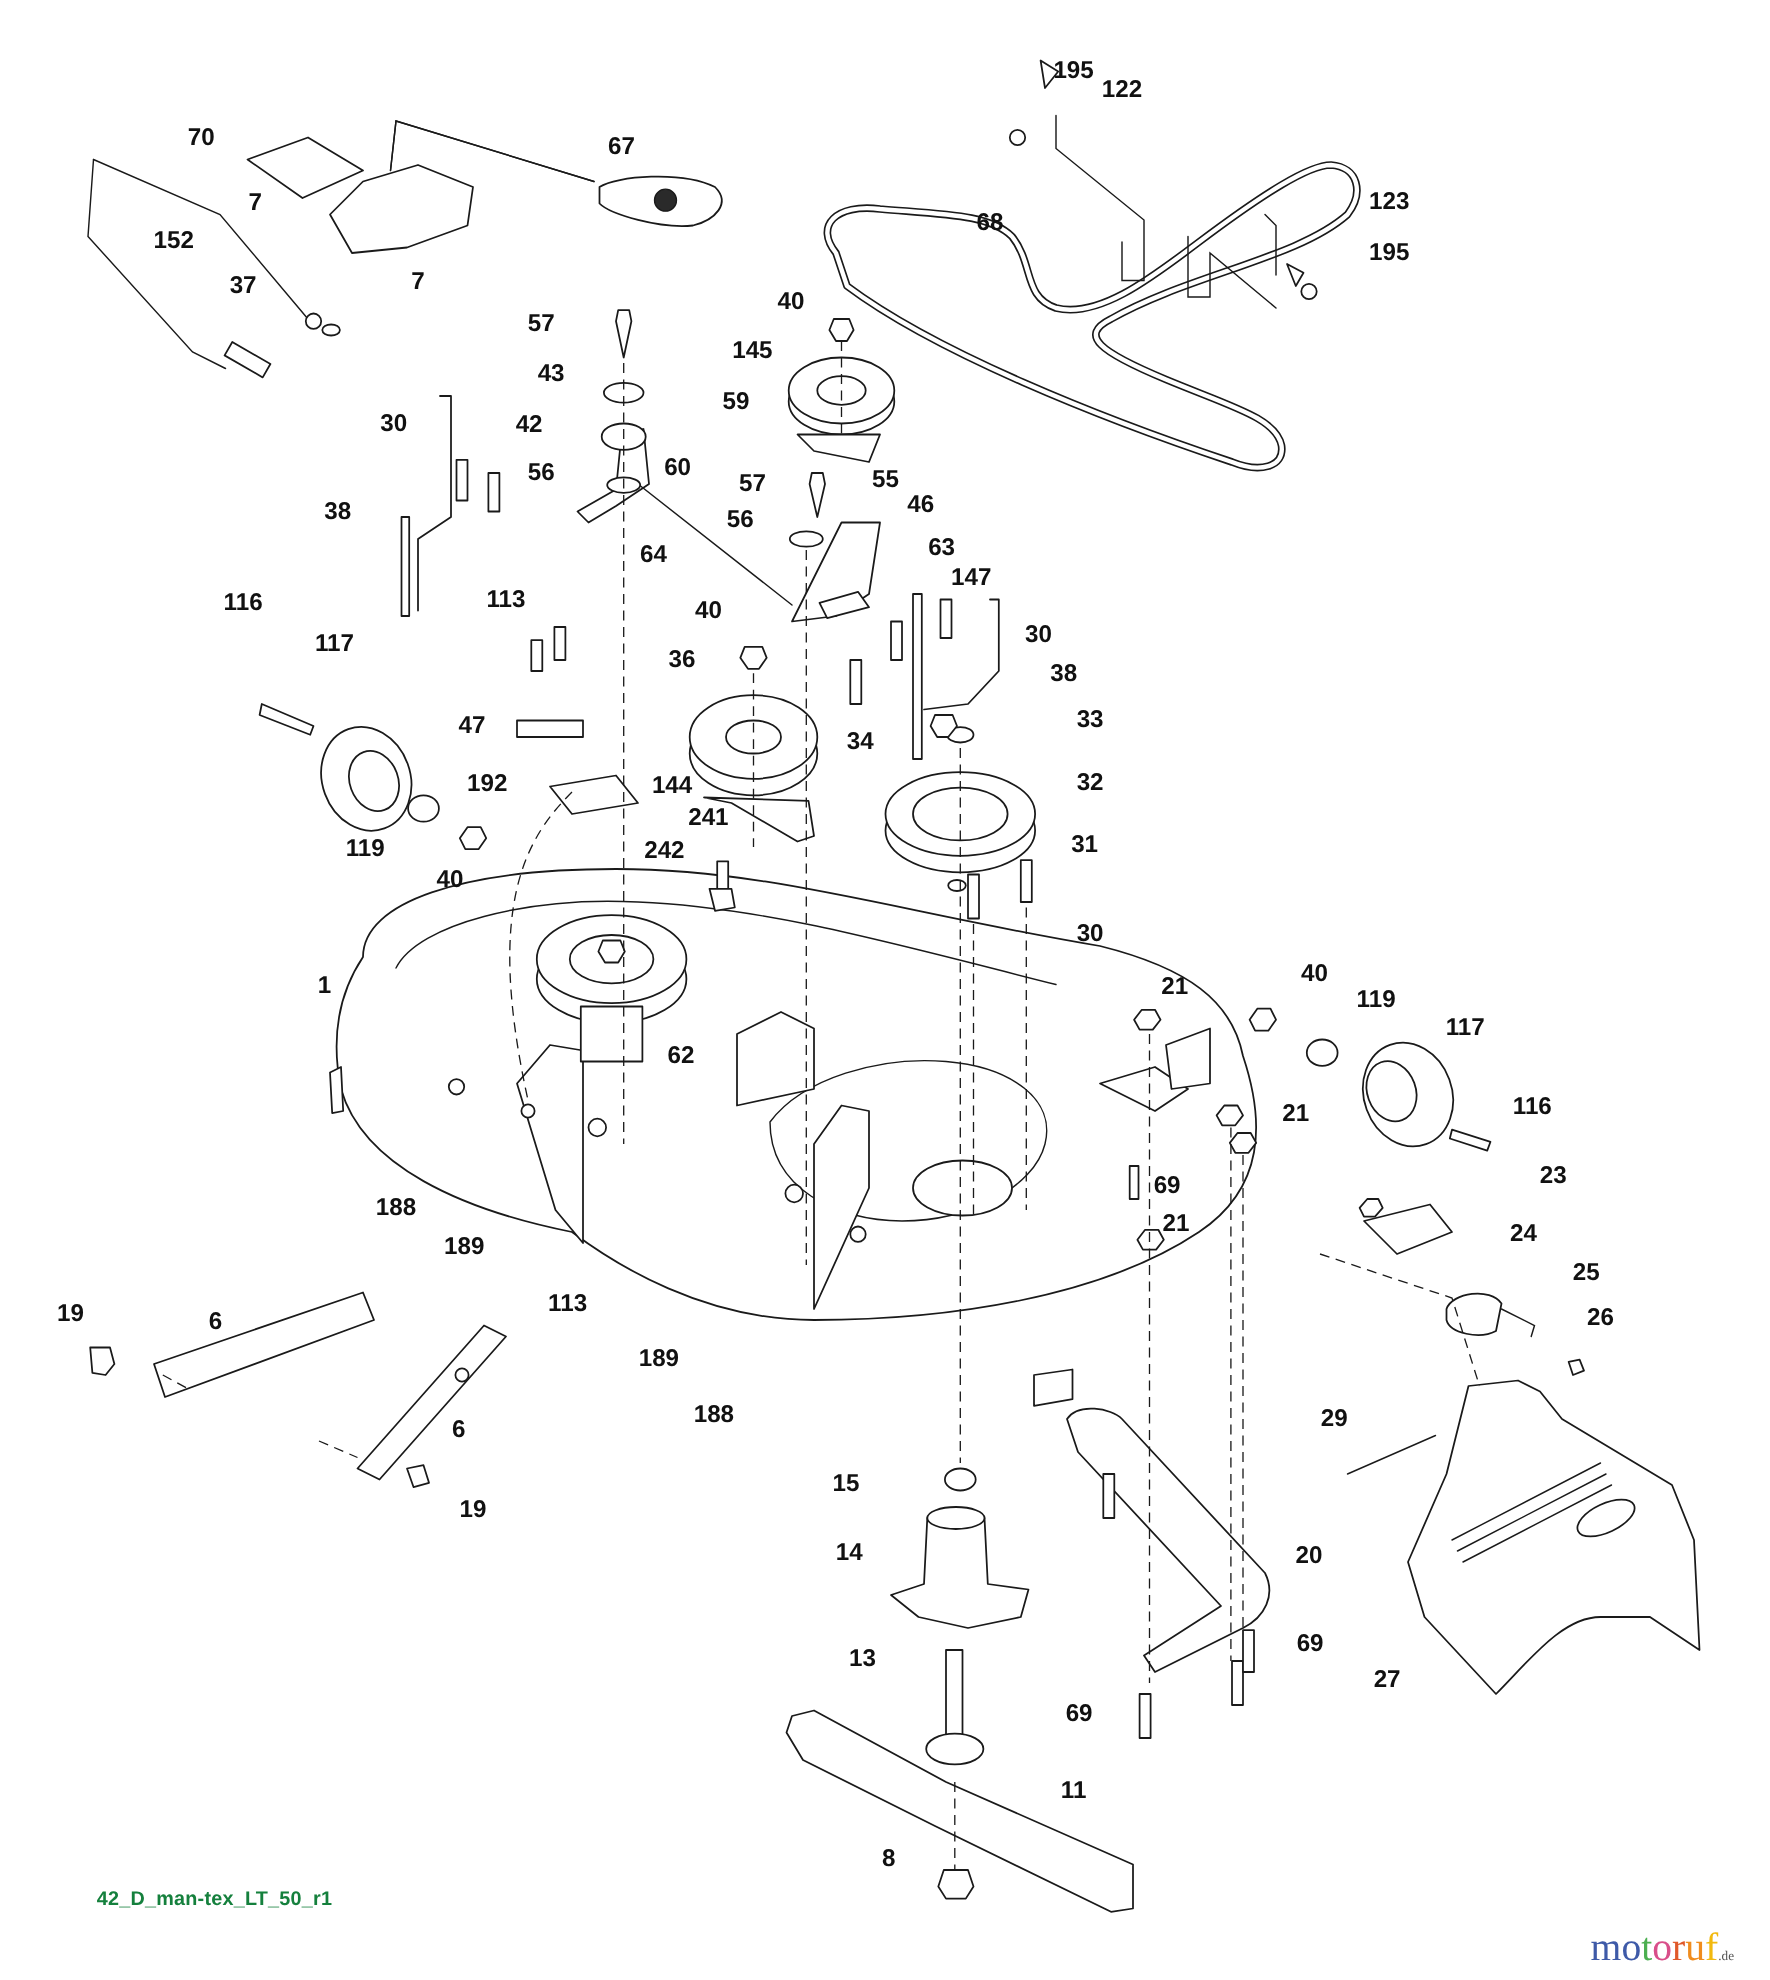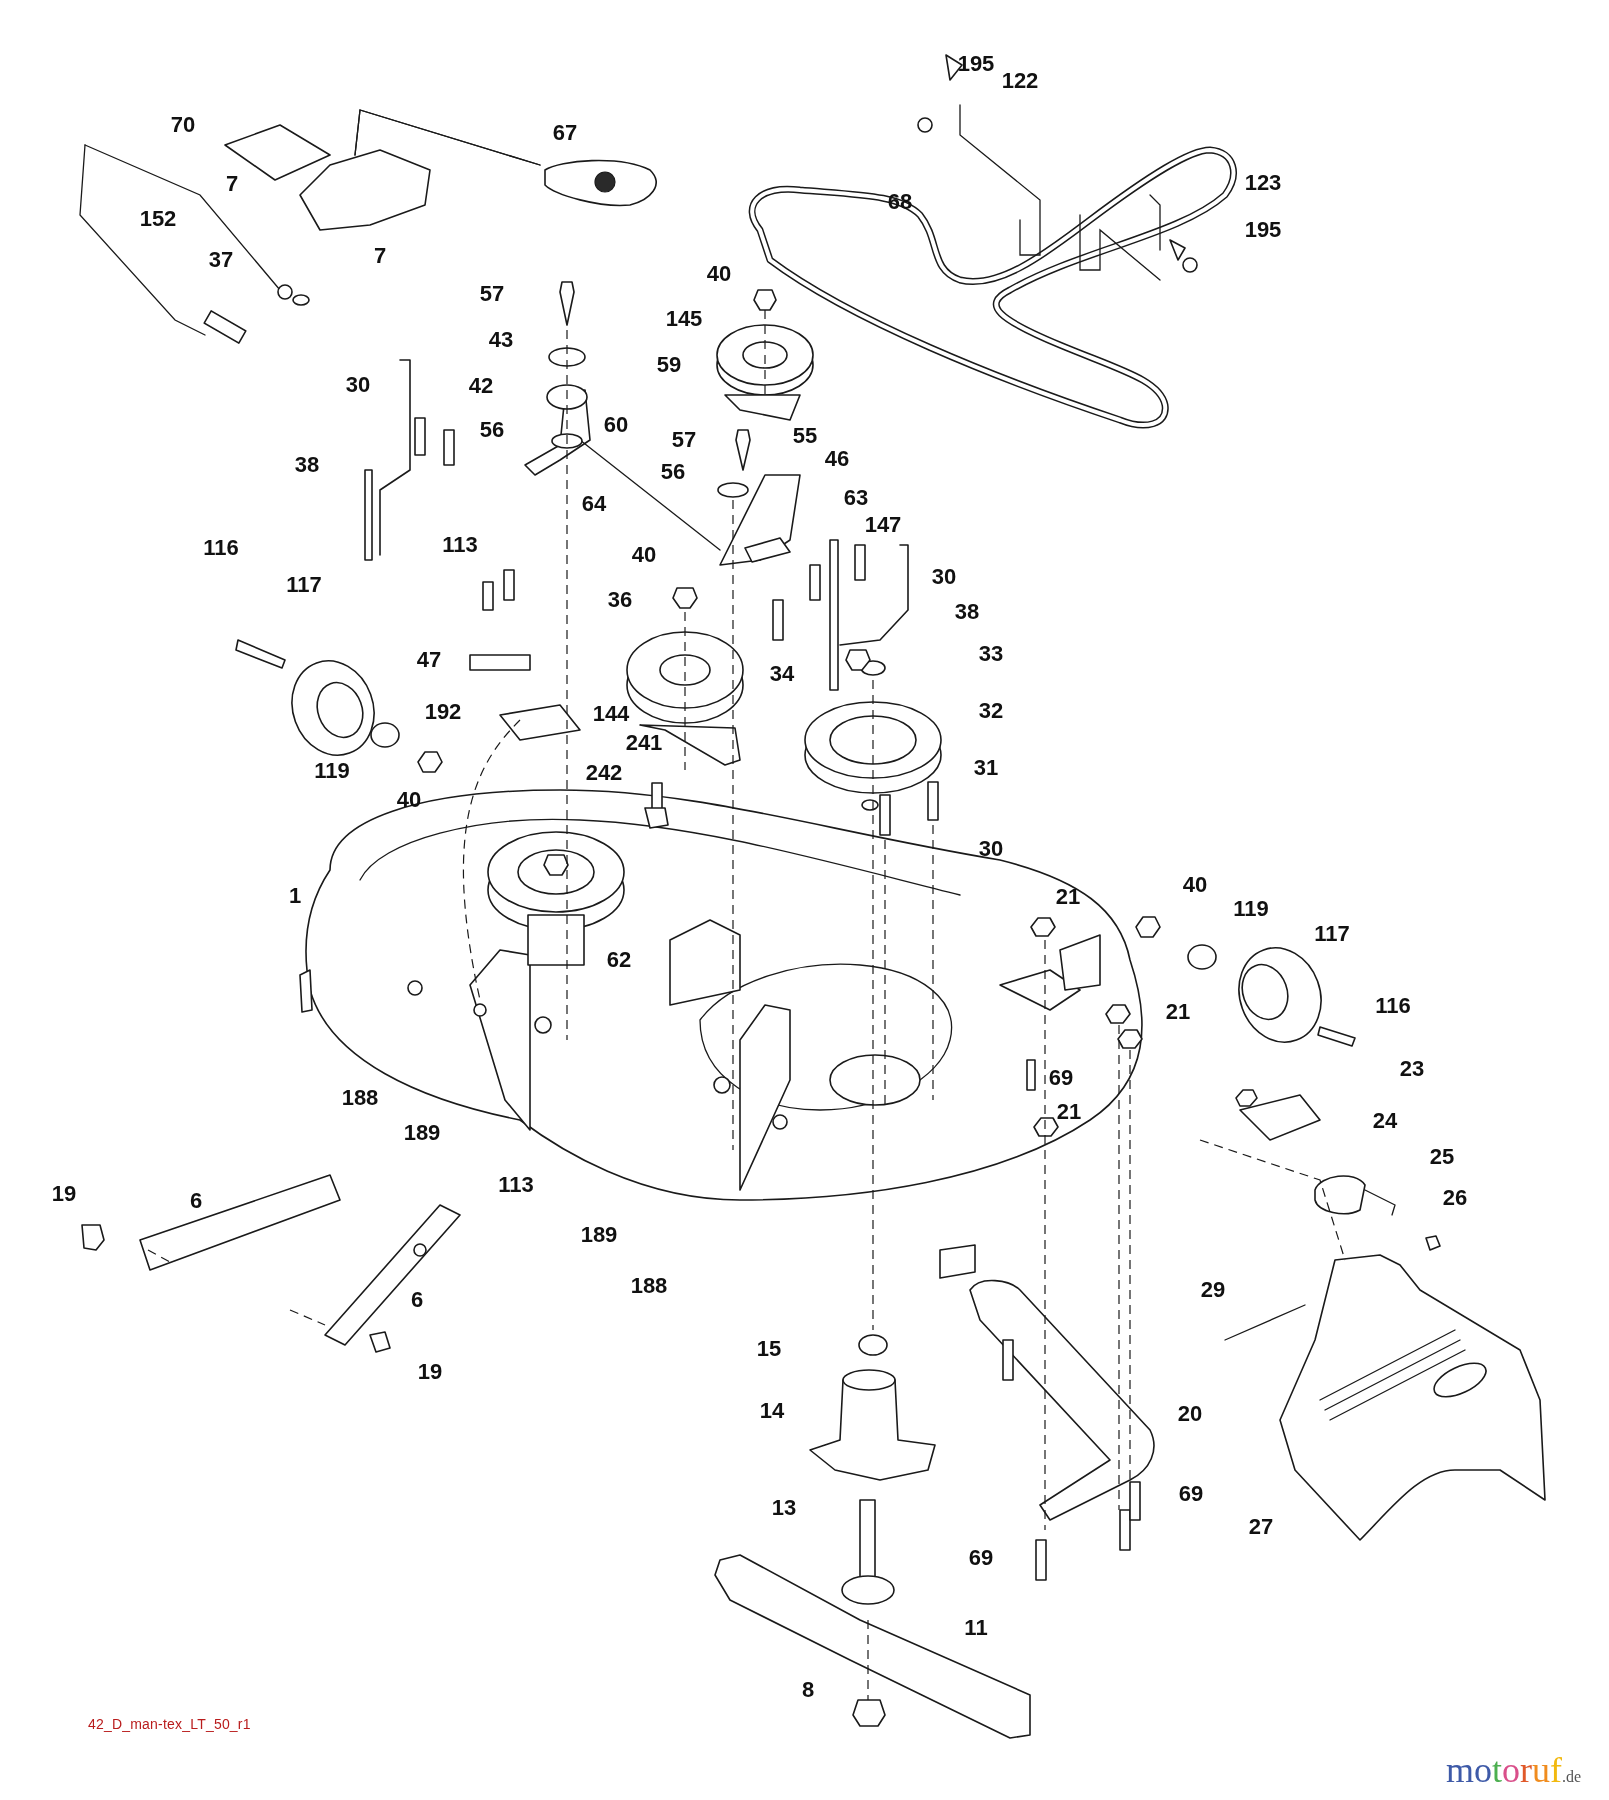--- a/index.html
+++ b/index.html
@@ -5,23 +5,23 @@
   html, body { margin: 0; padding: 0; background: #ffffff; }
   body { width: 1609px; height: 1800px; position: relative; overflow: hidden; font-family: "Liberation Sans", sans-serif; }
   #diagram { position: absolute; left: 0; top: 0; width: 1609px; height: 1800px; }
   .part { fill: #ffffff; stroke: #1a1a1a; stroke-width: 1.6; stroke-linejoin: round; stroke-linecap: round; }
   .part-thin { fill: none; stroke: #1a1a1a; stroke-width: 1.3; stroke-linecap: round; }
   .part-dark { fill: #2a2a2a; stroke: #1a1a1a; stroke-width: 1.2; }
   .belt { fill: none; stroke: #1a1a1a; stroke-width: 7; stroke-linejoin: round; }
   .belt-inner { fill: none; stroke: #ffffff; stroke-width: 4; stroke-linejoin: round; }
   .dash { fill: none; stroke: #1a1a1a; stroke-width: 1.2; stroke-dasharray: 9 6; }
   .callout { font-family: "Liberation Sans", sans-serif; font-weight: bold; font-size: 22px; fill: #111111; }
-  #caption { position: absolute; left: 88px; top: 1716px; font-family: "Liberation Sans", sans-serif; font-size: 14px; color: #b91c1c; letter-spacing: 0.2px; }
+  #caption { position: absolute; left: 88px; top: 1716px; font-family: "Liberation Sans", sans-serif; font-size: 18px; color: #15803d; letter-spacing: 0.2px; font-weight: bold; }
   #logo { position: absolute; left: 1446px; top: 1750px; font-family: "Liberation Serif", serif; font-size: 36px; line-height: 40px; white-space: nowrap; }
-  #logo .tld { font-size: 16px; color: #555; }
+  #logo .tld { font-size: 12px; color: #555; }
 </style>
 </head>
 <body>
 
 <svg id="diagram" viewBox="0 0 1609 1800" xmlns="http://www.w3.org/2000/svg">
 
   <g>
     <path class="belt" d="M 760 230 C 740 205, 760 185, 800 190 C 860 195, 900 195, 920 215 C 940 240, 930 270, 960 280 C 1000 290, 1050 250, 1090 220 C 1150 175, 1190 150, 1210 150 C 1235 152, 1240 175, 1225 195 C 1180 235, 1080 250, 1010 290 C 980 305, 1000 320, 1060 345 C 1120 370, 1160 380, 1165 405 C 1168 425, 1145 430, 1120 420 C 1000 380, 850 320, 770 260 Z"></path>
     <path class="belt-inner" d="M 760 230 C 740 205, 760 185, 800 190 C 860 195, 900 195, 920 215 C 940 240, 930 270, 960 280 C 1000 290, 1050 250, 1090 220 C 1150 175, 1190 150, 1210 150 C 1235 152, 1240 175, 1225 195 C 1180 235, 1080 250, 1010 290 C 980 305, 1000 320, 1060 345 C 1120 370, 1160 380, 1165 405 C 1168 425, 1145 430, 1120 420 C 1000 380, 850 320, 770 260 Z"></path>
   </g>

